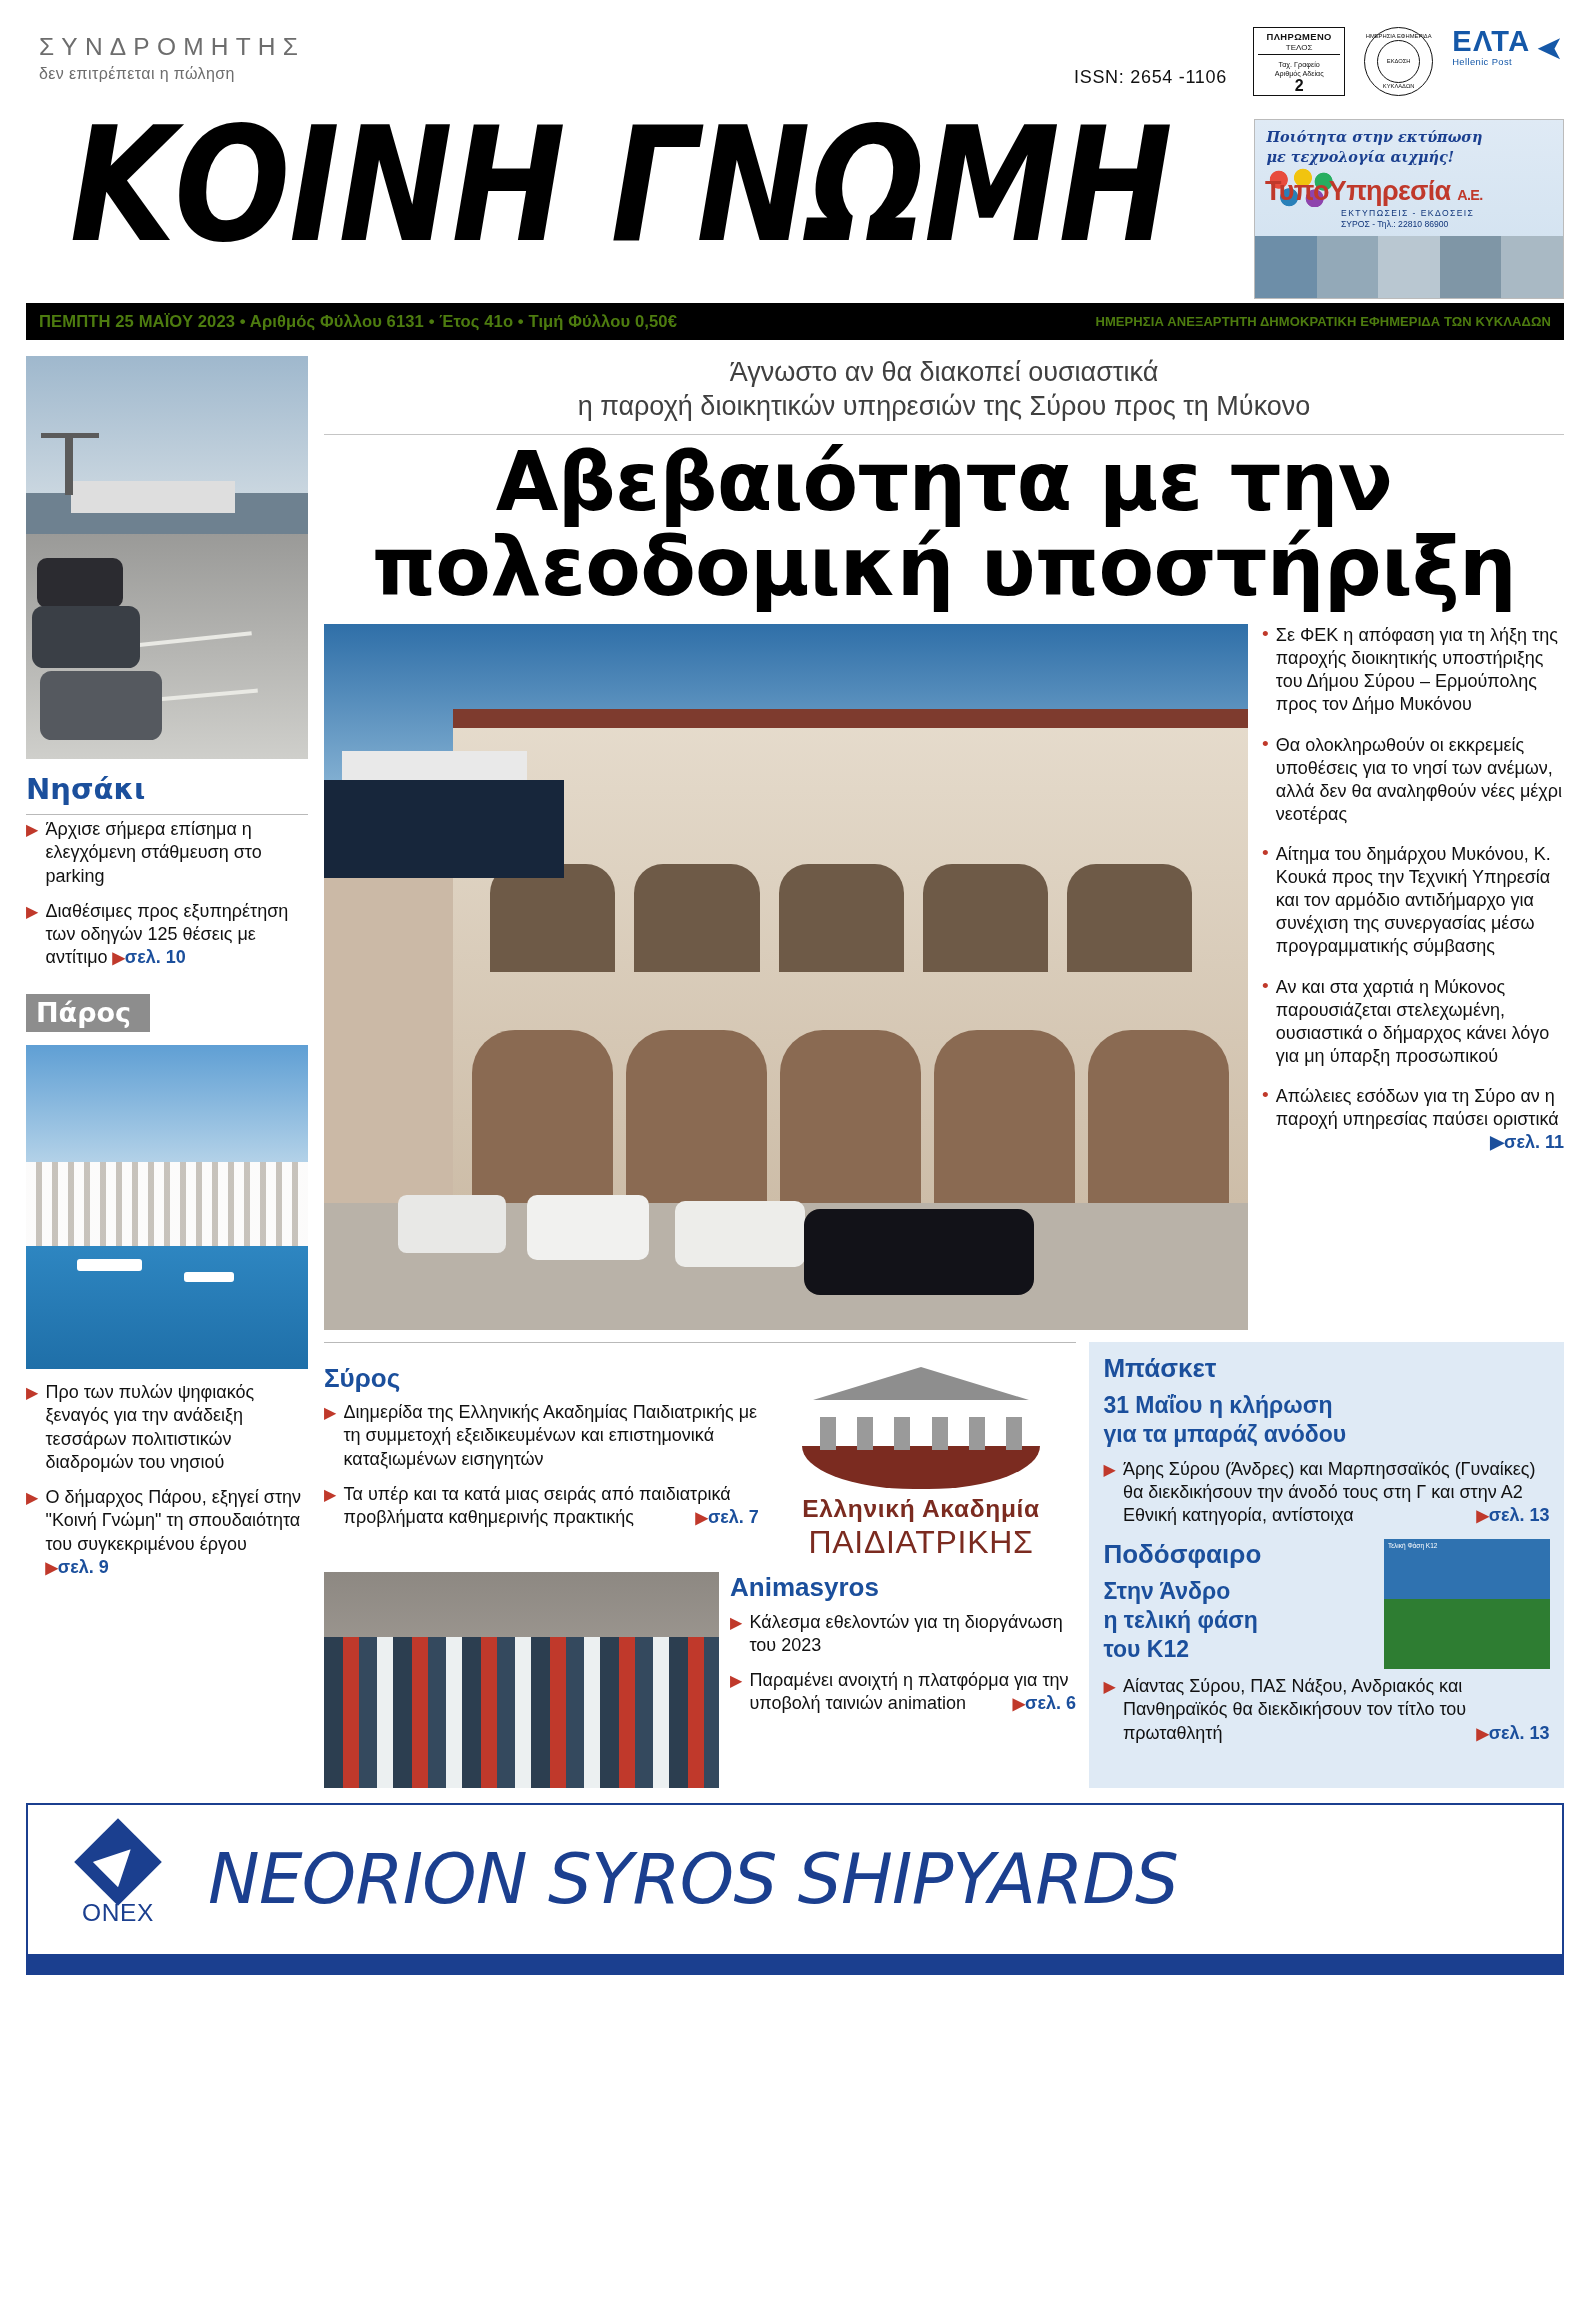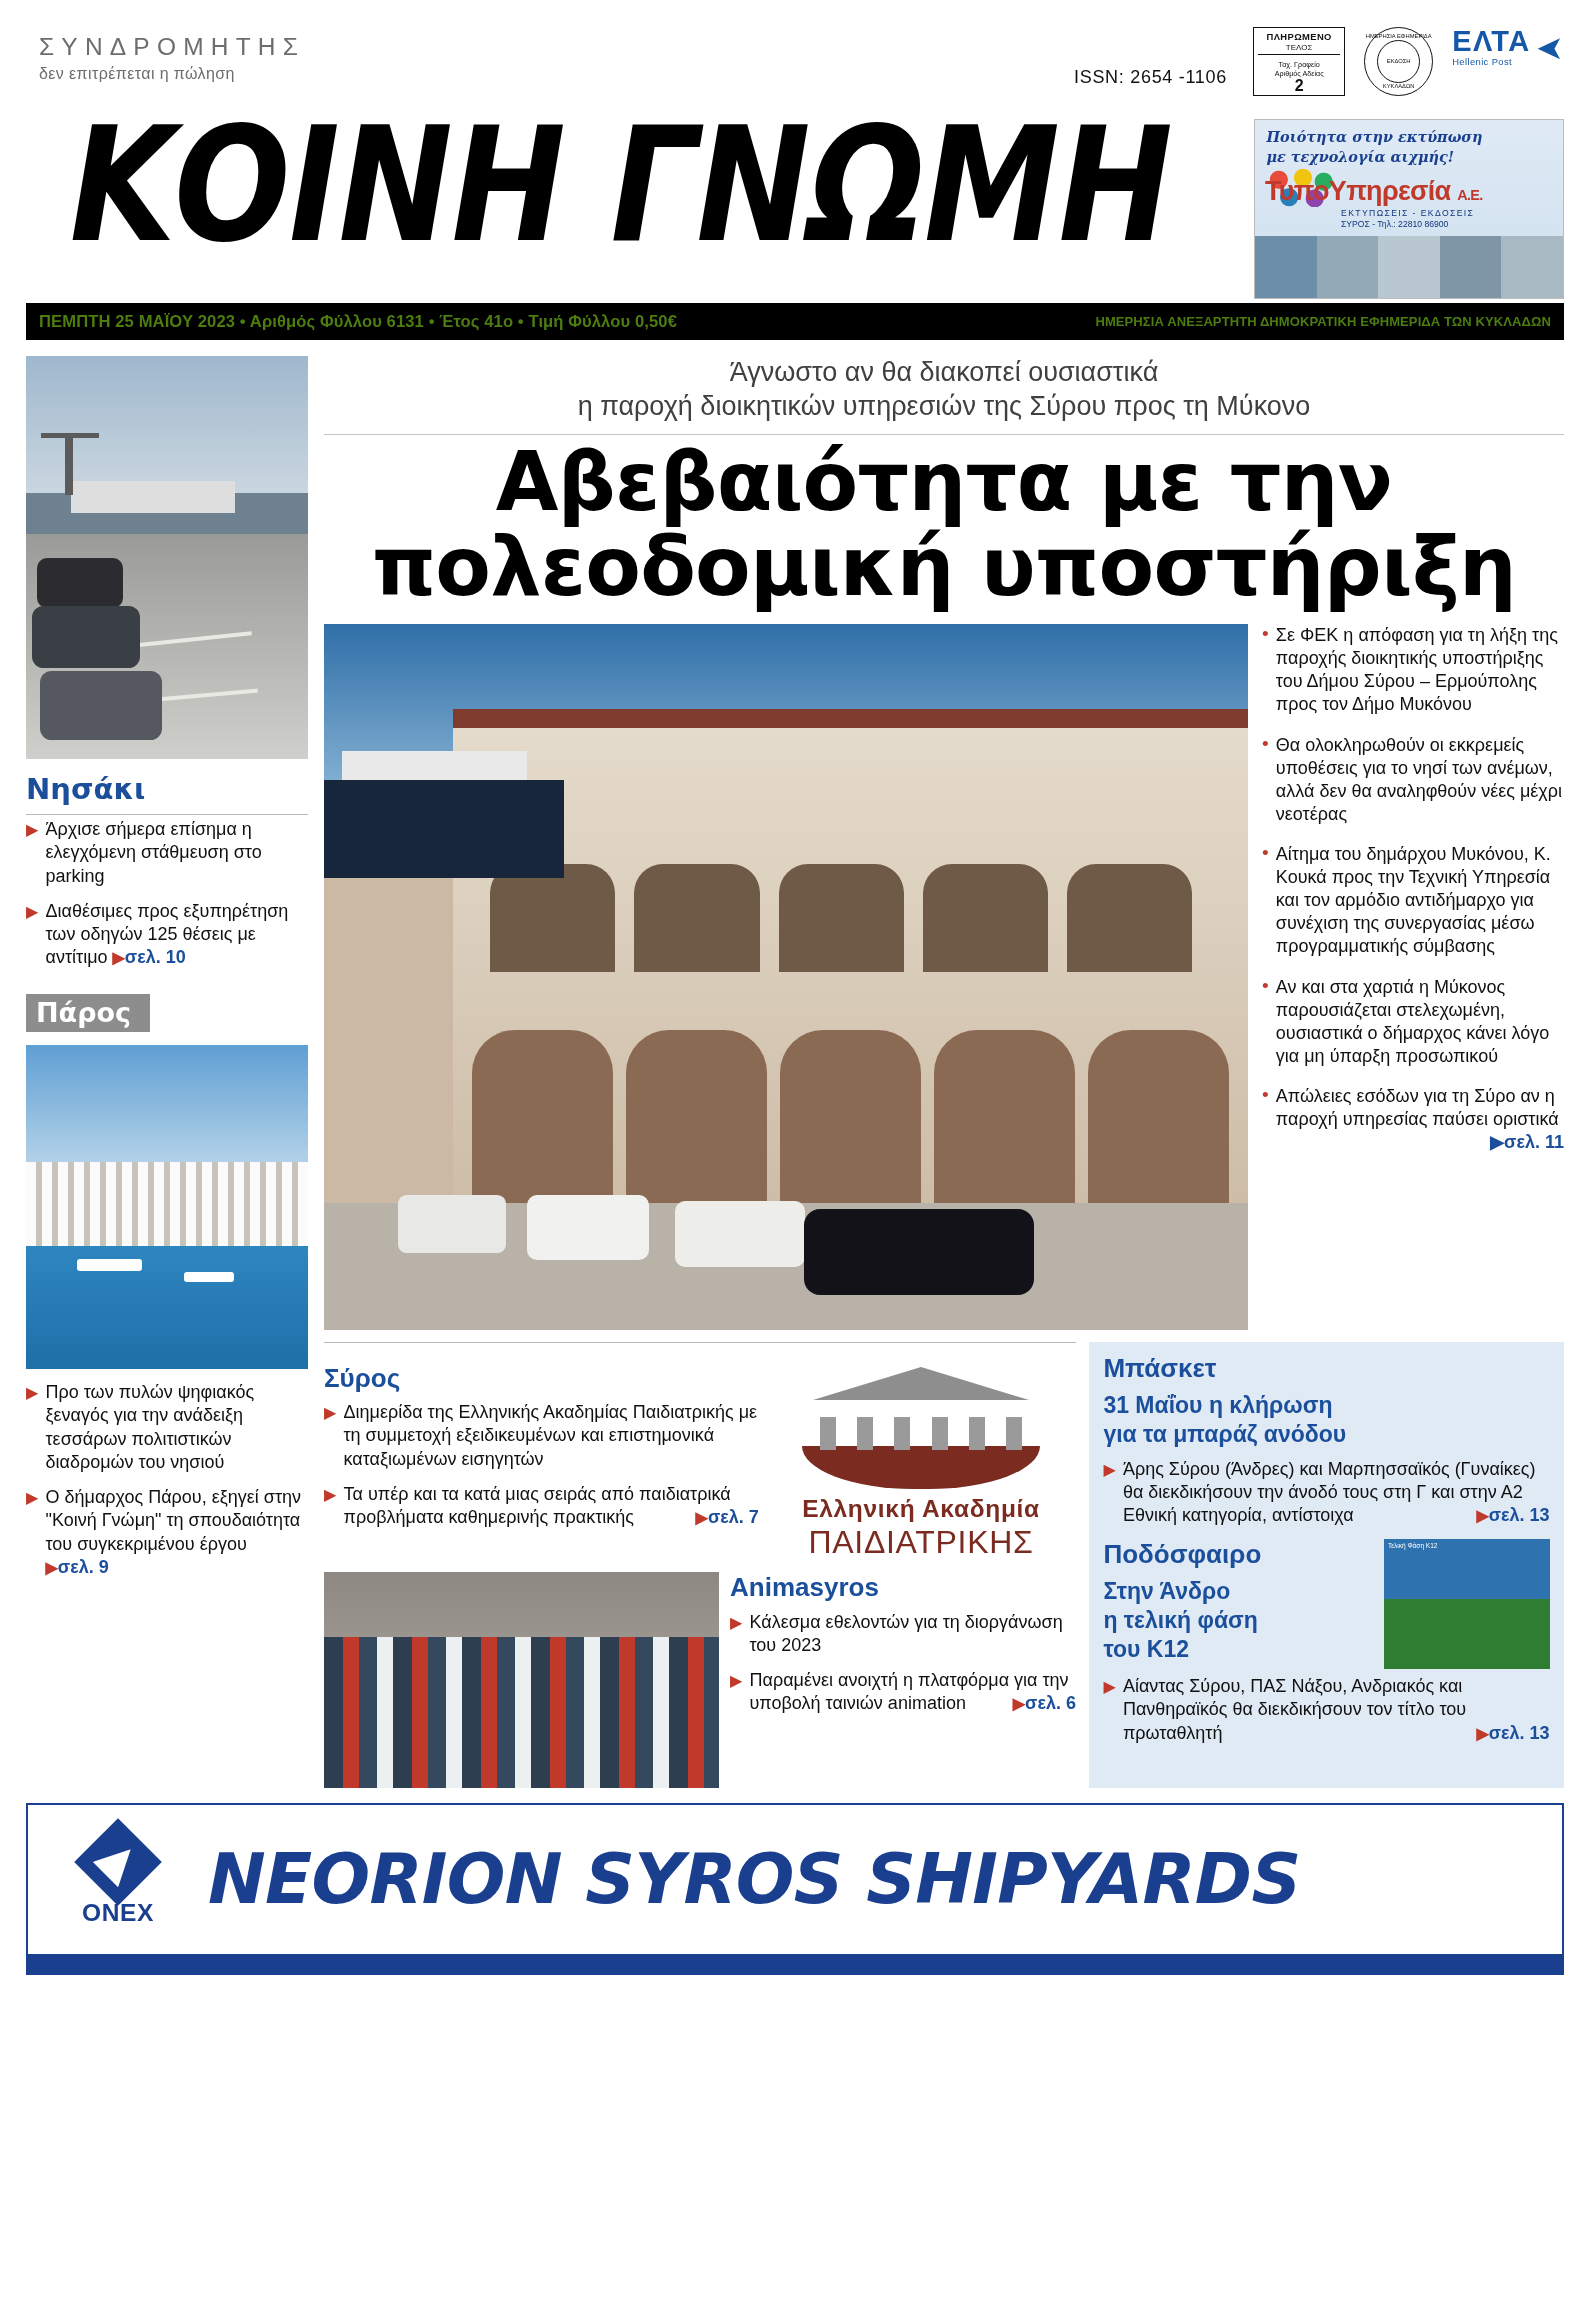--- a/index.html
+++ b/index.html
@@ -228,23 +228,23 @@
   }
   .bottom-ad .onex { width: 180px; text-align:center; }
   .bottom-ad .onex .dia {
     width: 62px; height:62px; background:#1b3f8f; transform:rotate(45deg); margin: 0 auto;
     position:relative;
   }
   .bottom-ad .onex .dia:after{
     content:""; position:absolute; inset:13px; background:#fff; transform:rotate(0deg);
     clip-path: polygon(50% 0, 100% 100%, 0 100%);
   }
-  .bottom-ad .onex .oname { font-size:24.5px; font-weight:bold; color:#1b3f8f; margin-top:5.8px; letter-spacing:0.7px;}
+  .bottom-ad .onex .oname { font-size:24.5px; font-weight:normal; color:#1b3f8f; margin-top:5.8px; letter-spacing:0.7px;}
   .bottom-ad .btitle {
-    flex:1; font-family:"DejaVu Sans", sans-serif; font-weight:700; font-style:italic;
+    flex:1; font-family:"DejaVu Sans", sans-serif; font-weight:400; font-style:italic;
     font-size: 69px; color:#1b3f8f; letter-spacing:-0.7px; white-space:nowrap;
   }
   .bottom-strip{ height:19px; background:#1b3f8f; margin-top:0; }
 </style>
 </head>
 <body>
 
 <div class="page">
 
   <div class="topbar">

